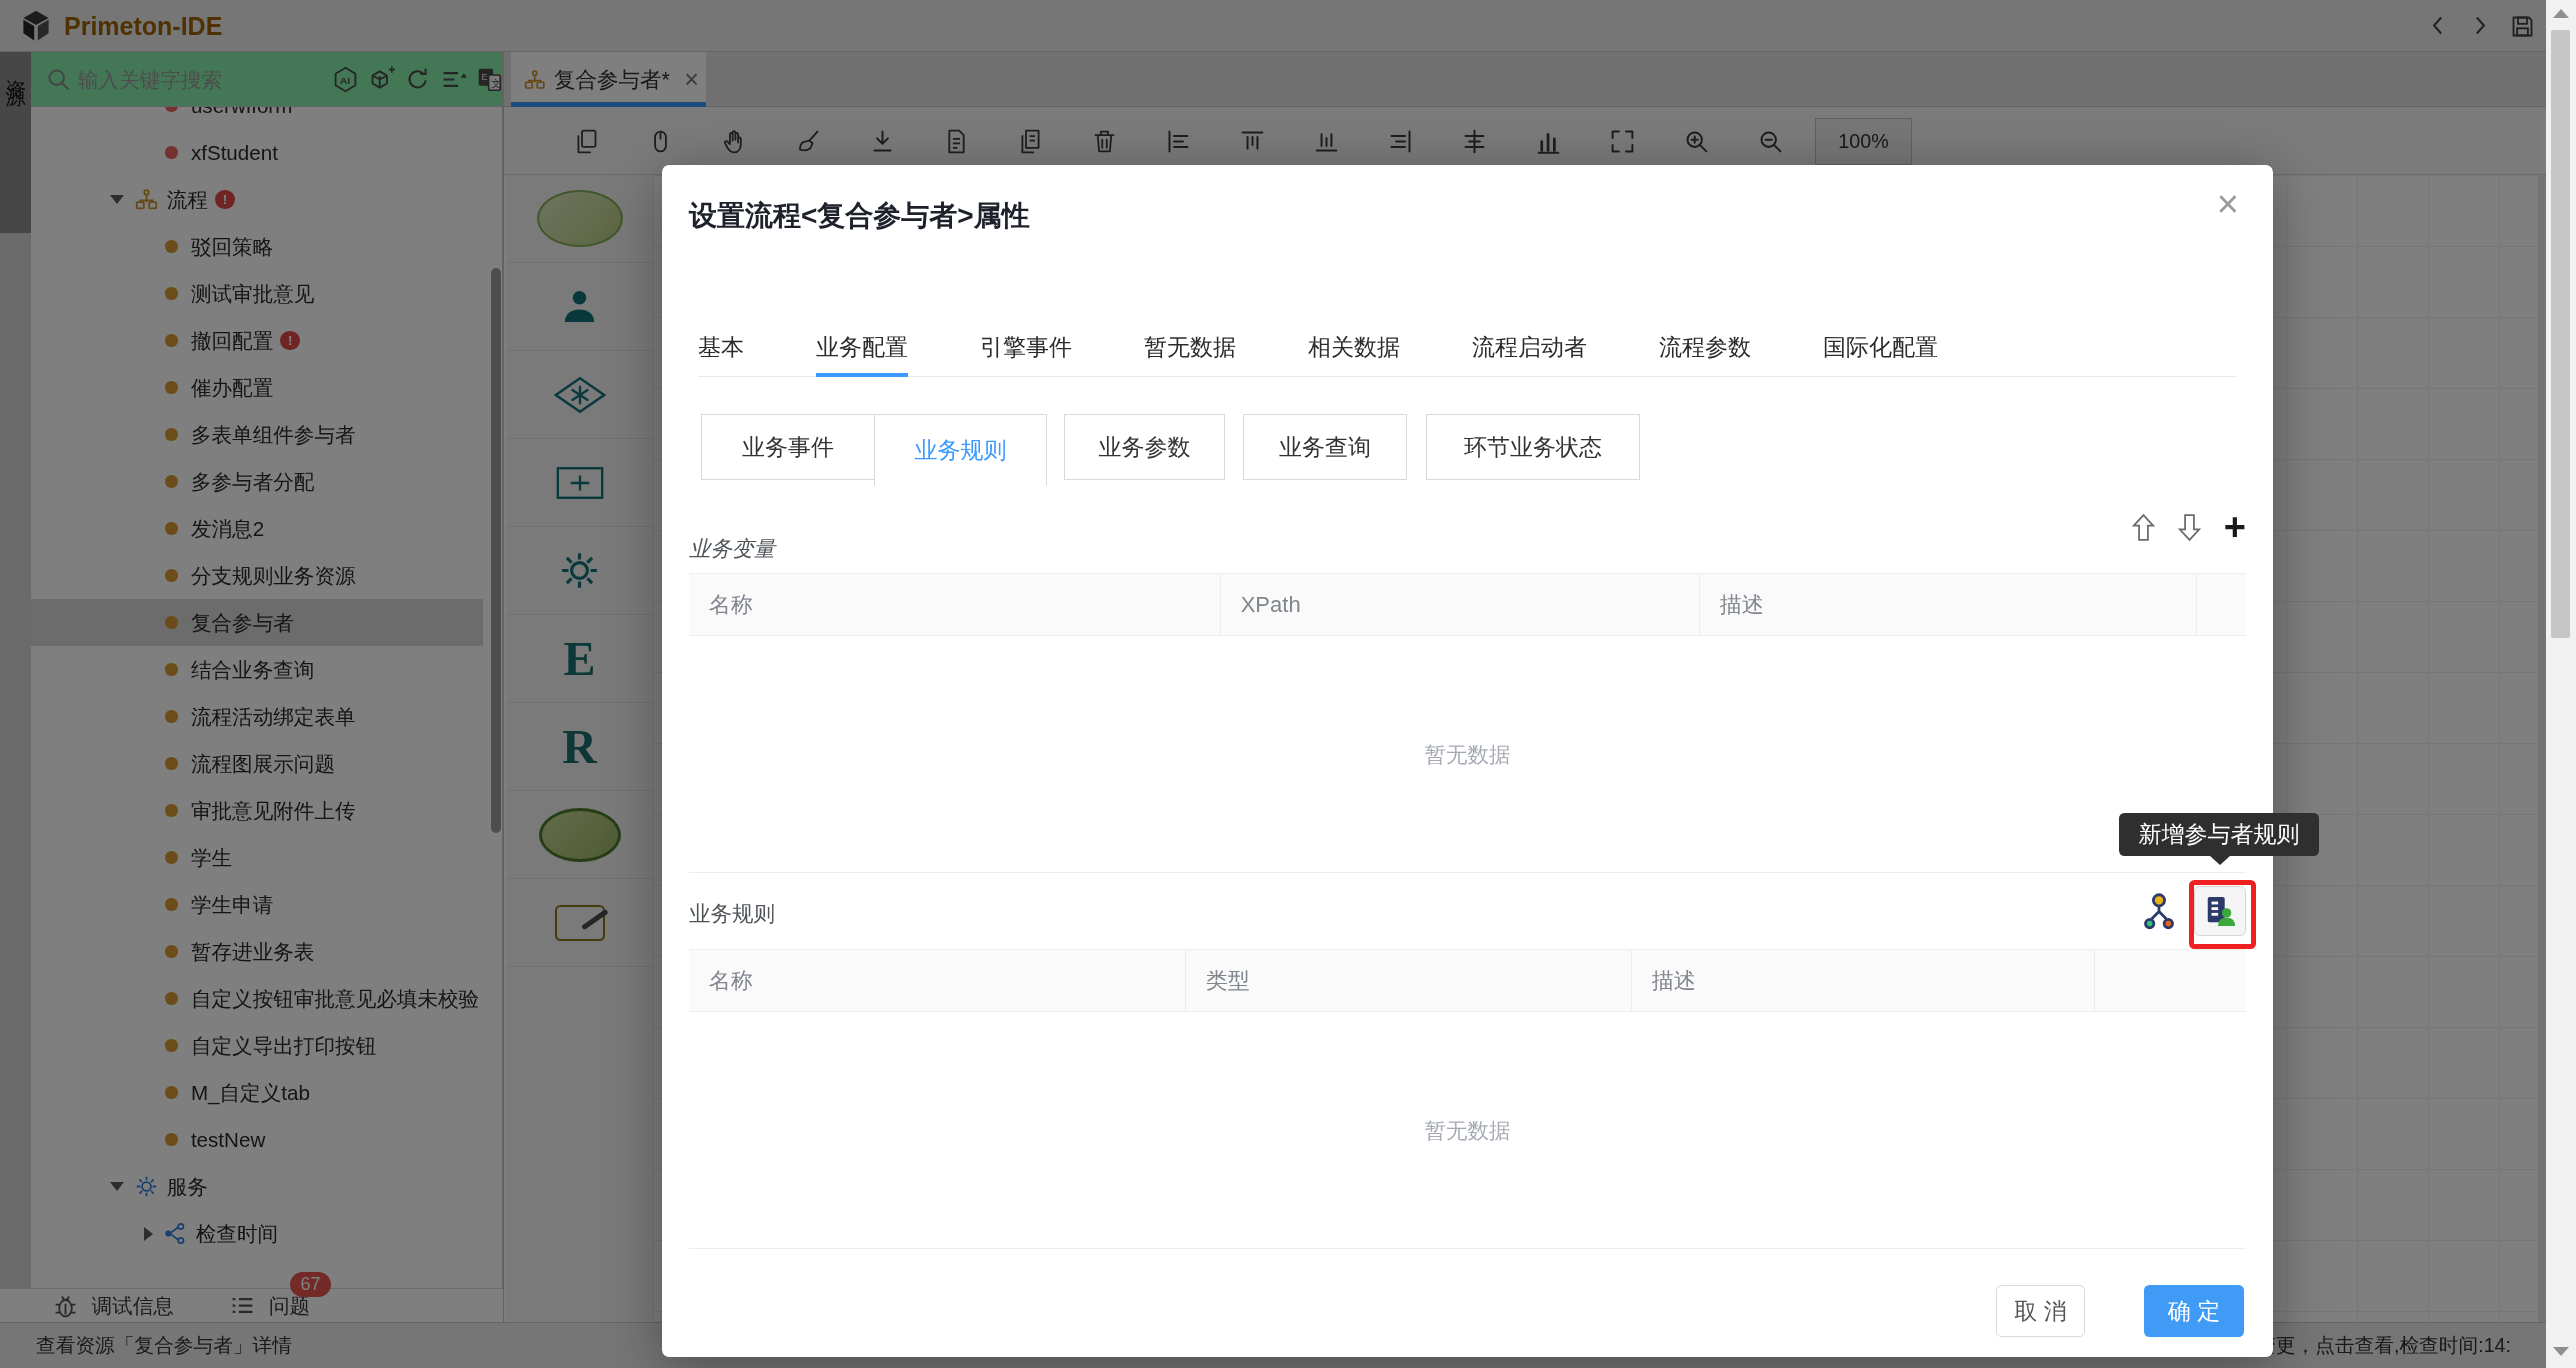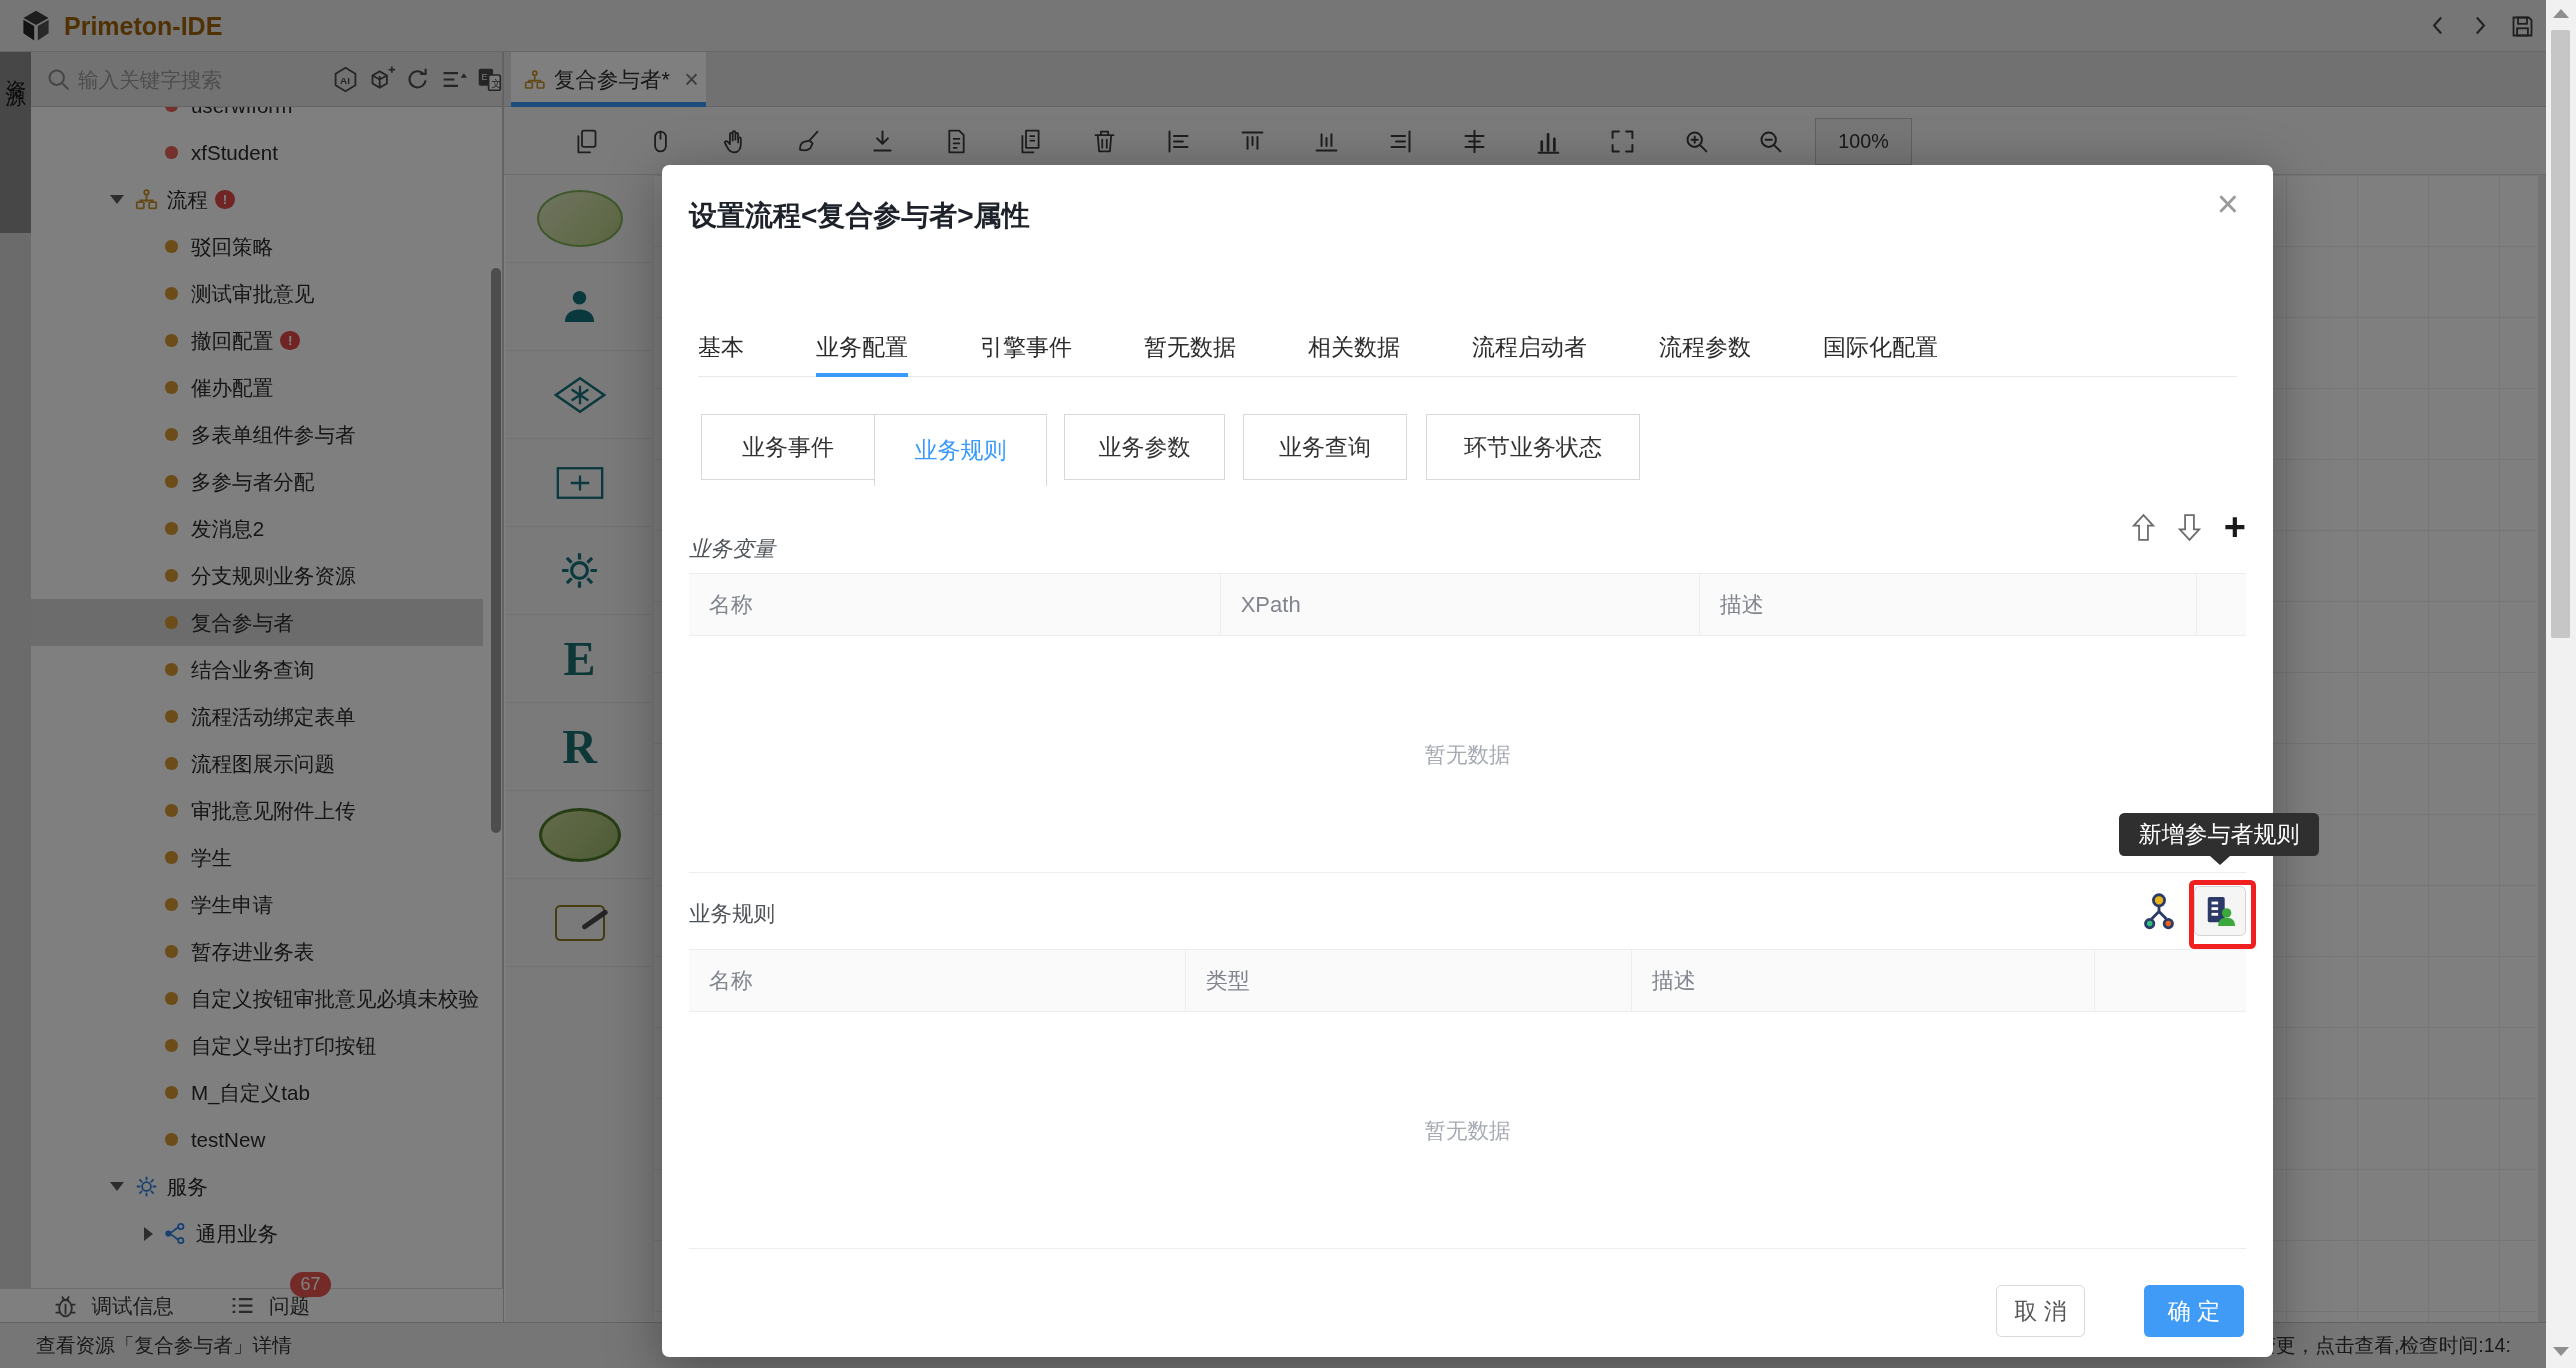--- a/index.html
+++ b/index.html
@@ -13,21 +13,21 @@
   #apptitle { position:absolute; left:64px; top:0; line-height:52px; font-size:25px; font-weight:600; color:#a16207; }
   .navbtn { position:absolute; top:14.3px; width:23px; height:23px; }
   #nav-back { left:2427px; } #nav-fwd { left:2468px; } #save-ic { left:2509px; top:12.5px; }
 
   
   #vstrip { position:absolute; left:0; top:52px; width:31px; height:1237px; background:#d6d6d6; }
   #vstrip-active { position:absolute; left:0; top:0; width:31px; height:181px; background:#8f8f8f; display:flex; justify-content:center; padding-top:10.7px; }
   .vtext { writing-mode:vertical-rl; font-size:20.6px; color:#161616; letter-spacing:7.2px; }
 
   
-  #searchrow { position:absolute; left:31px; top:52px; width:484px; height:55px; background:#e5e5e5; border-bottom:0.9px solid #c9c9c9; }
+  #searchrow { position:absolute; left:31px; top:52px; width:484px; height:55px; background:#86efac; border-bottom:0.9px solid #c9c9c9; }
   #searchrow input { position:absolute; left:47px; top:10.7px; width:224px; height:34px; border:none; outline:none; font-size:20.6px; background:transparent; color:#333; font-family:inherit; }
   #searchrow input::placeholder { color:#9a9a9a; }
   #search-ic { position:absolute; left:14.3px; top:14.3px; }
   #sicons { position:absolute; right:12.5px; top:14.3px; display:flex; gap:9px; }
 
   
   #tabbar { position:absolute; left:503px; top:52px; width:2044px; height:55px; background:#e2e2e2; border-bottom:0.9px solid #c9c9c9; }
   #edtab { position:absolute; left:8px; top:0; width:195px; height:55px; background:#fff; display:flex; align-items:center; padding-left:12.5px; }
   #edtab .lbl { font-size:21.5px; color:#333; margin-left:9px; }
   #edtab .cls { font-size:25px; color:#777; margin-left:14.3px; line-height:21.5px; }
@@ -475,21 +475,21 @@
           <svg width="23" height="23" viewBox="0 0 26 26">
             <g fill="none" stroke="#2f7fe0" stroke-width="2">
               <path d="M8 12l8-6M8 14l8 6"></path>
               <circle cx="19" cy="5" r="3"></circle>
               <circle cx="19" cy="21" r="3"></circle>
             </g>
             <circle cx="5" cy="13" r="3.5" fill="#2f7fe0"></circle>
           </svg>
         </span>
 
-        <span class="tlabel">通用业务</span>
+        <span class="tlabel">检查时间</span>
 
       </div>
     </div>
 </div>
 <div id="treescroll"></div>
 <div id="vdivider"></div>
 
 <div id="palette">
   <div class="pcell">
       <div class="pellipse"></div>

